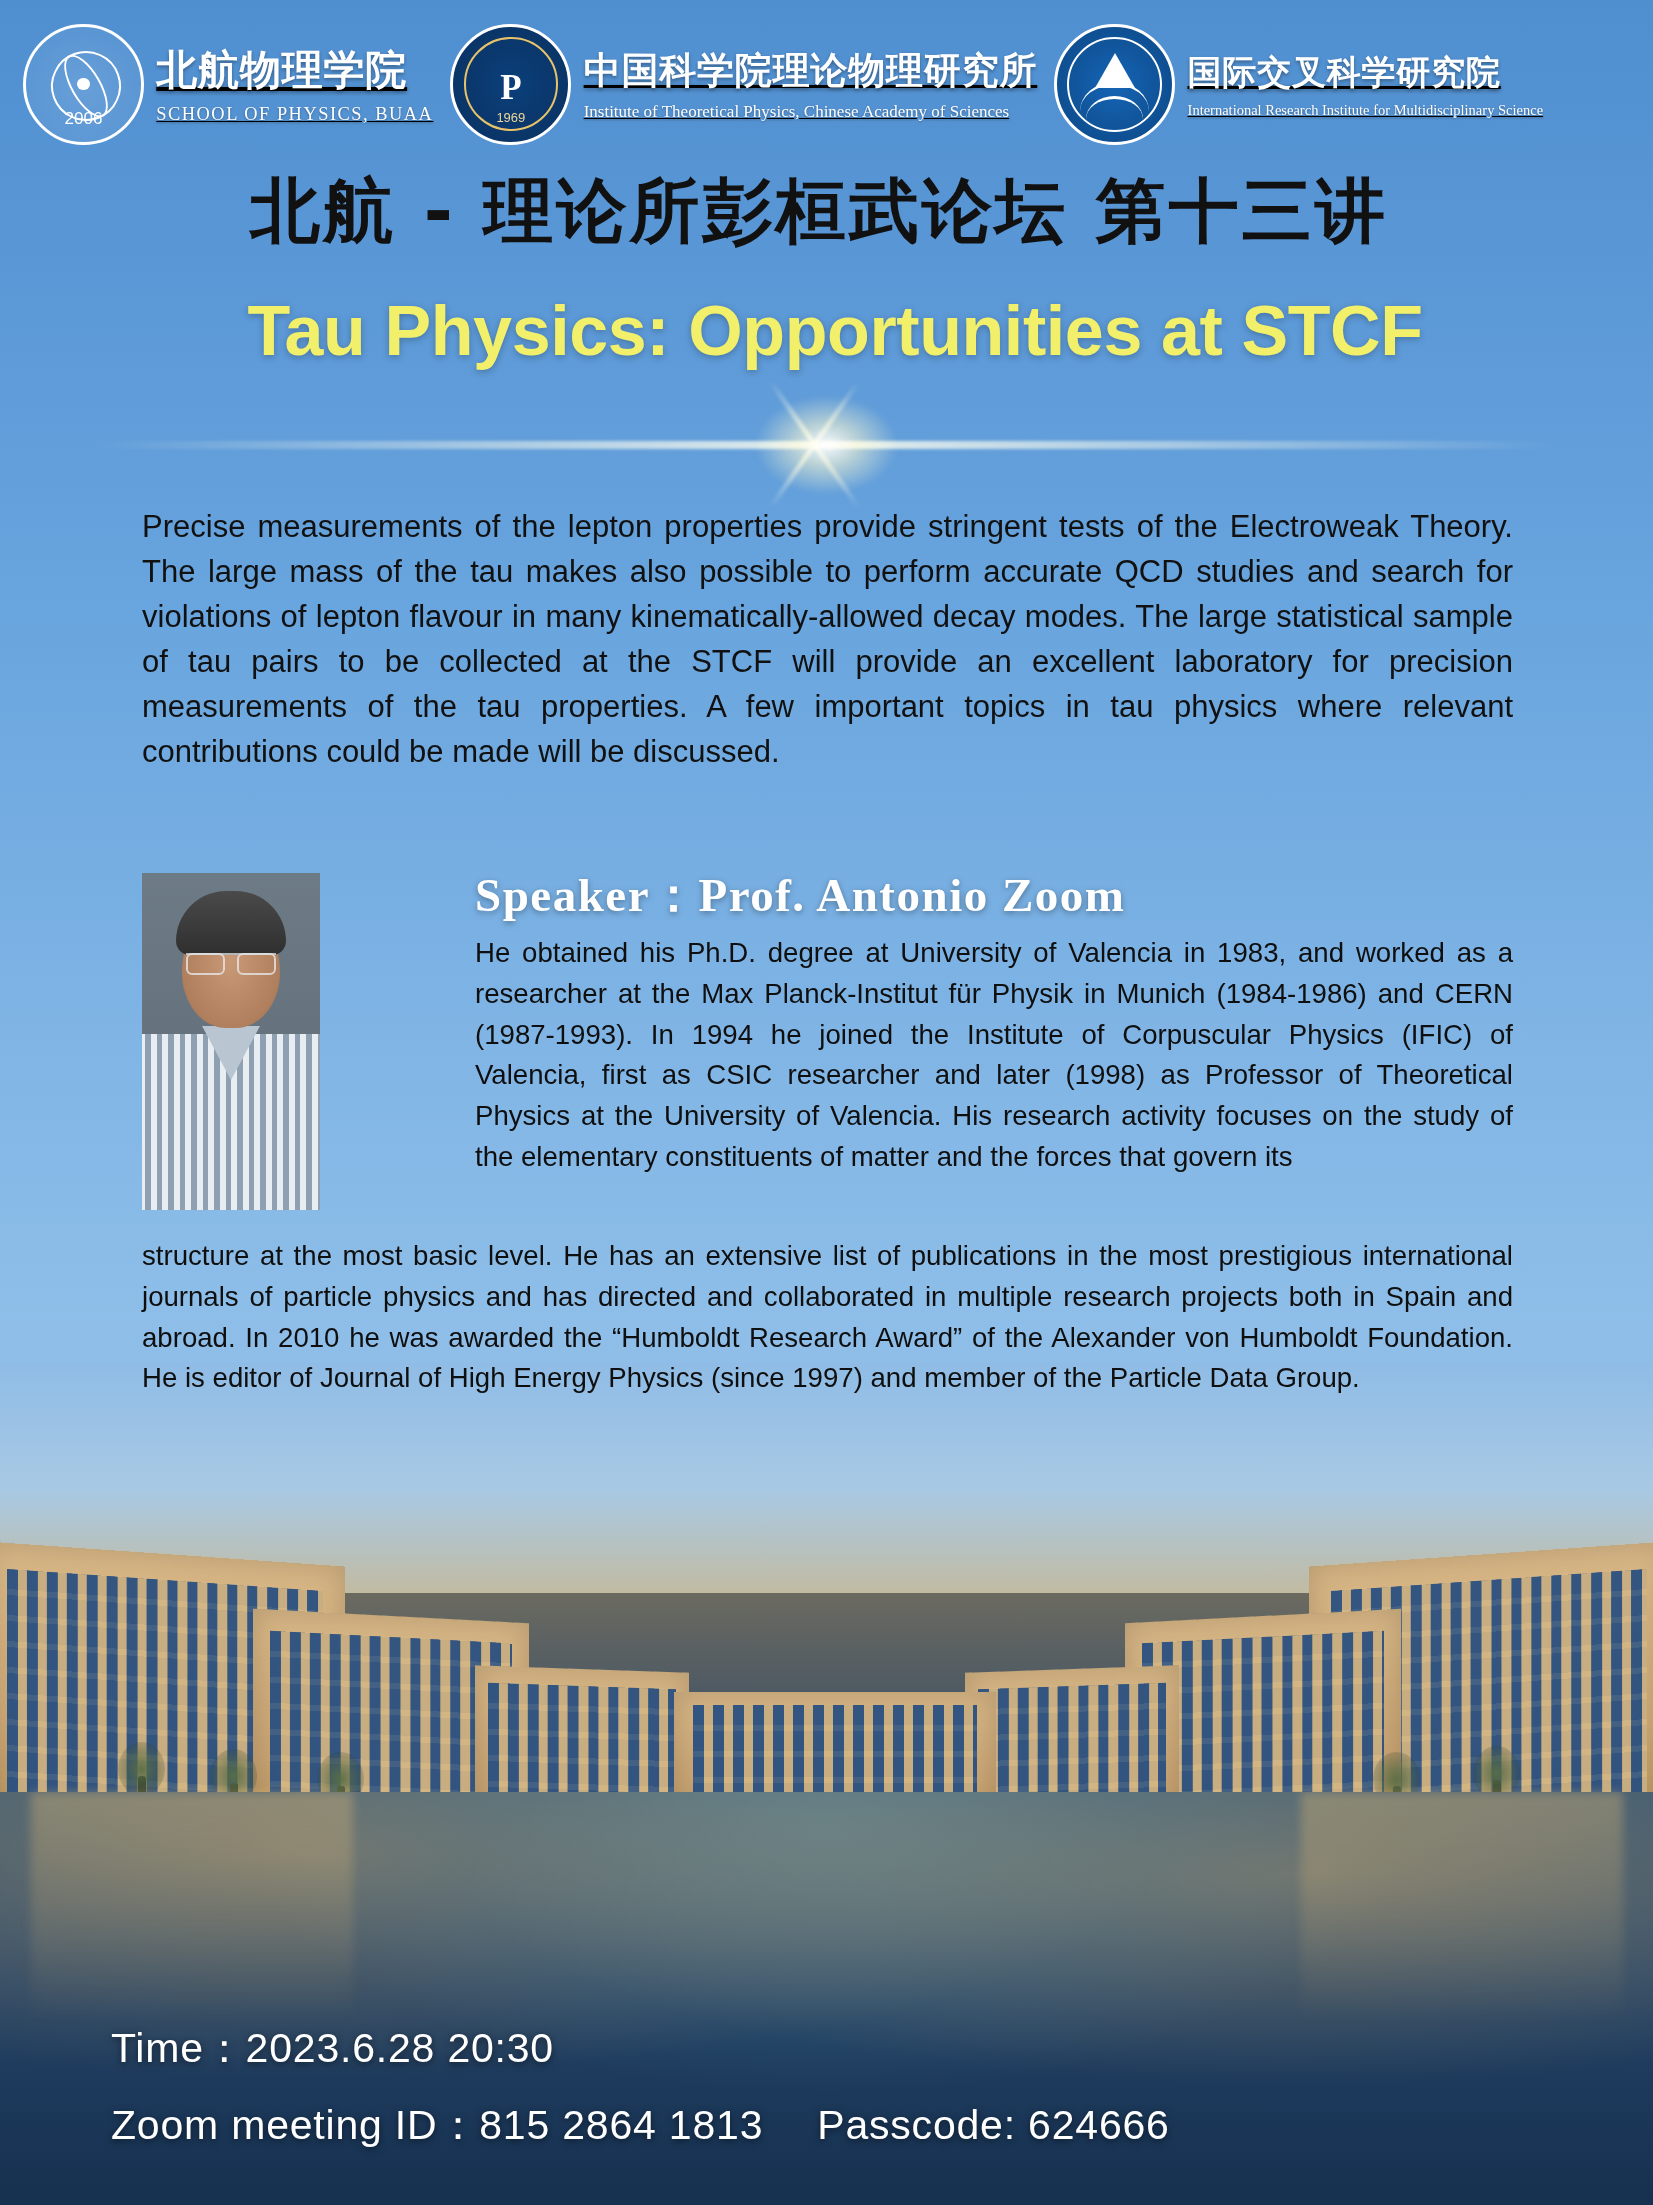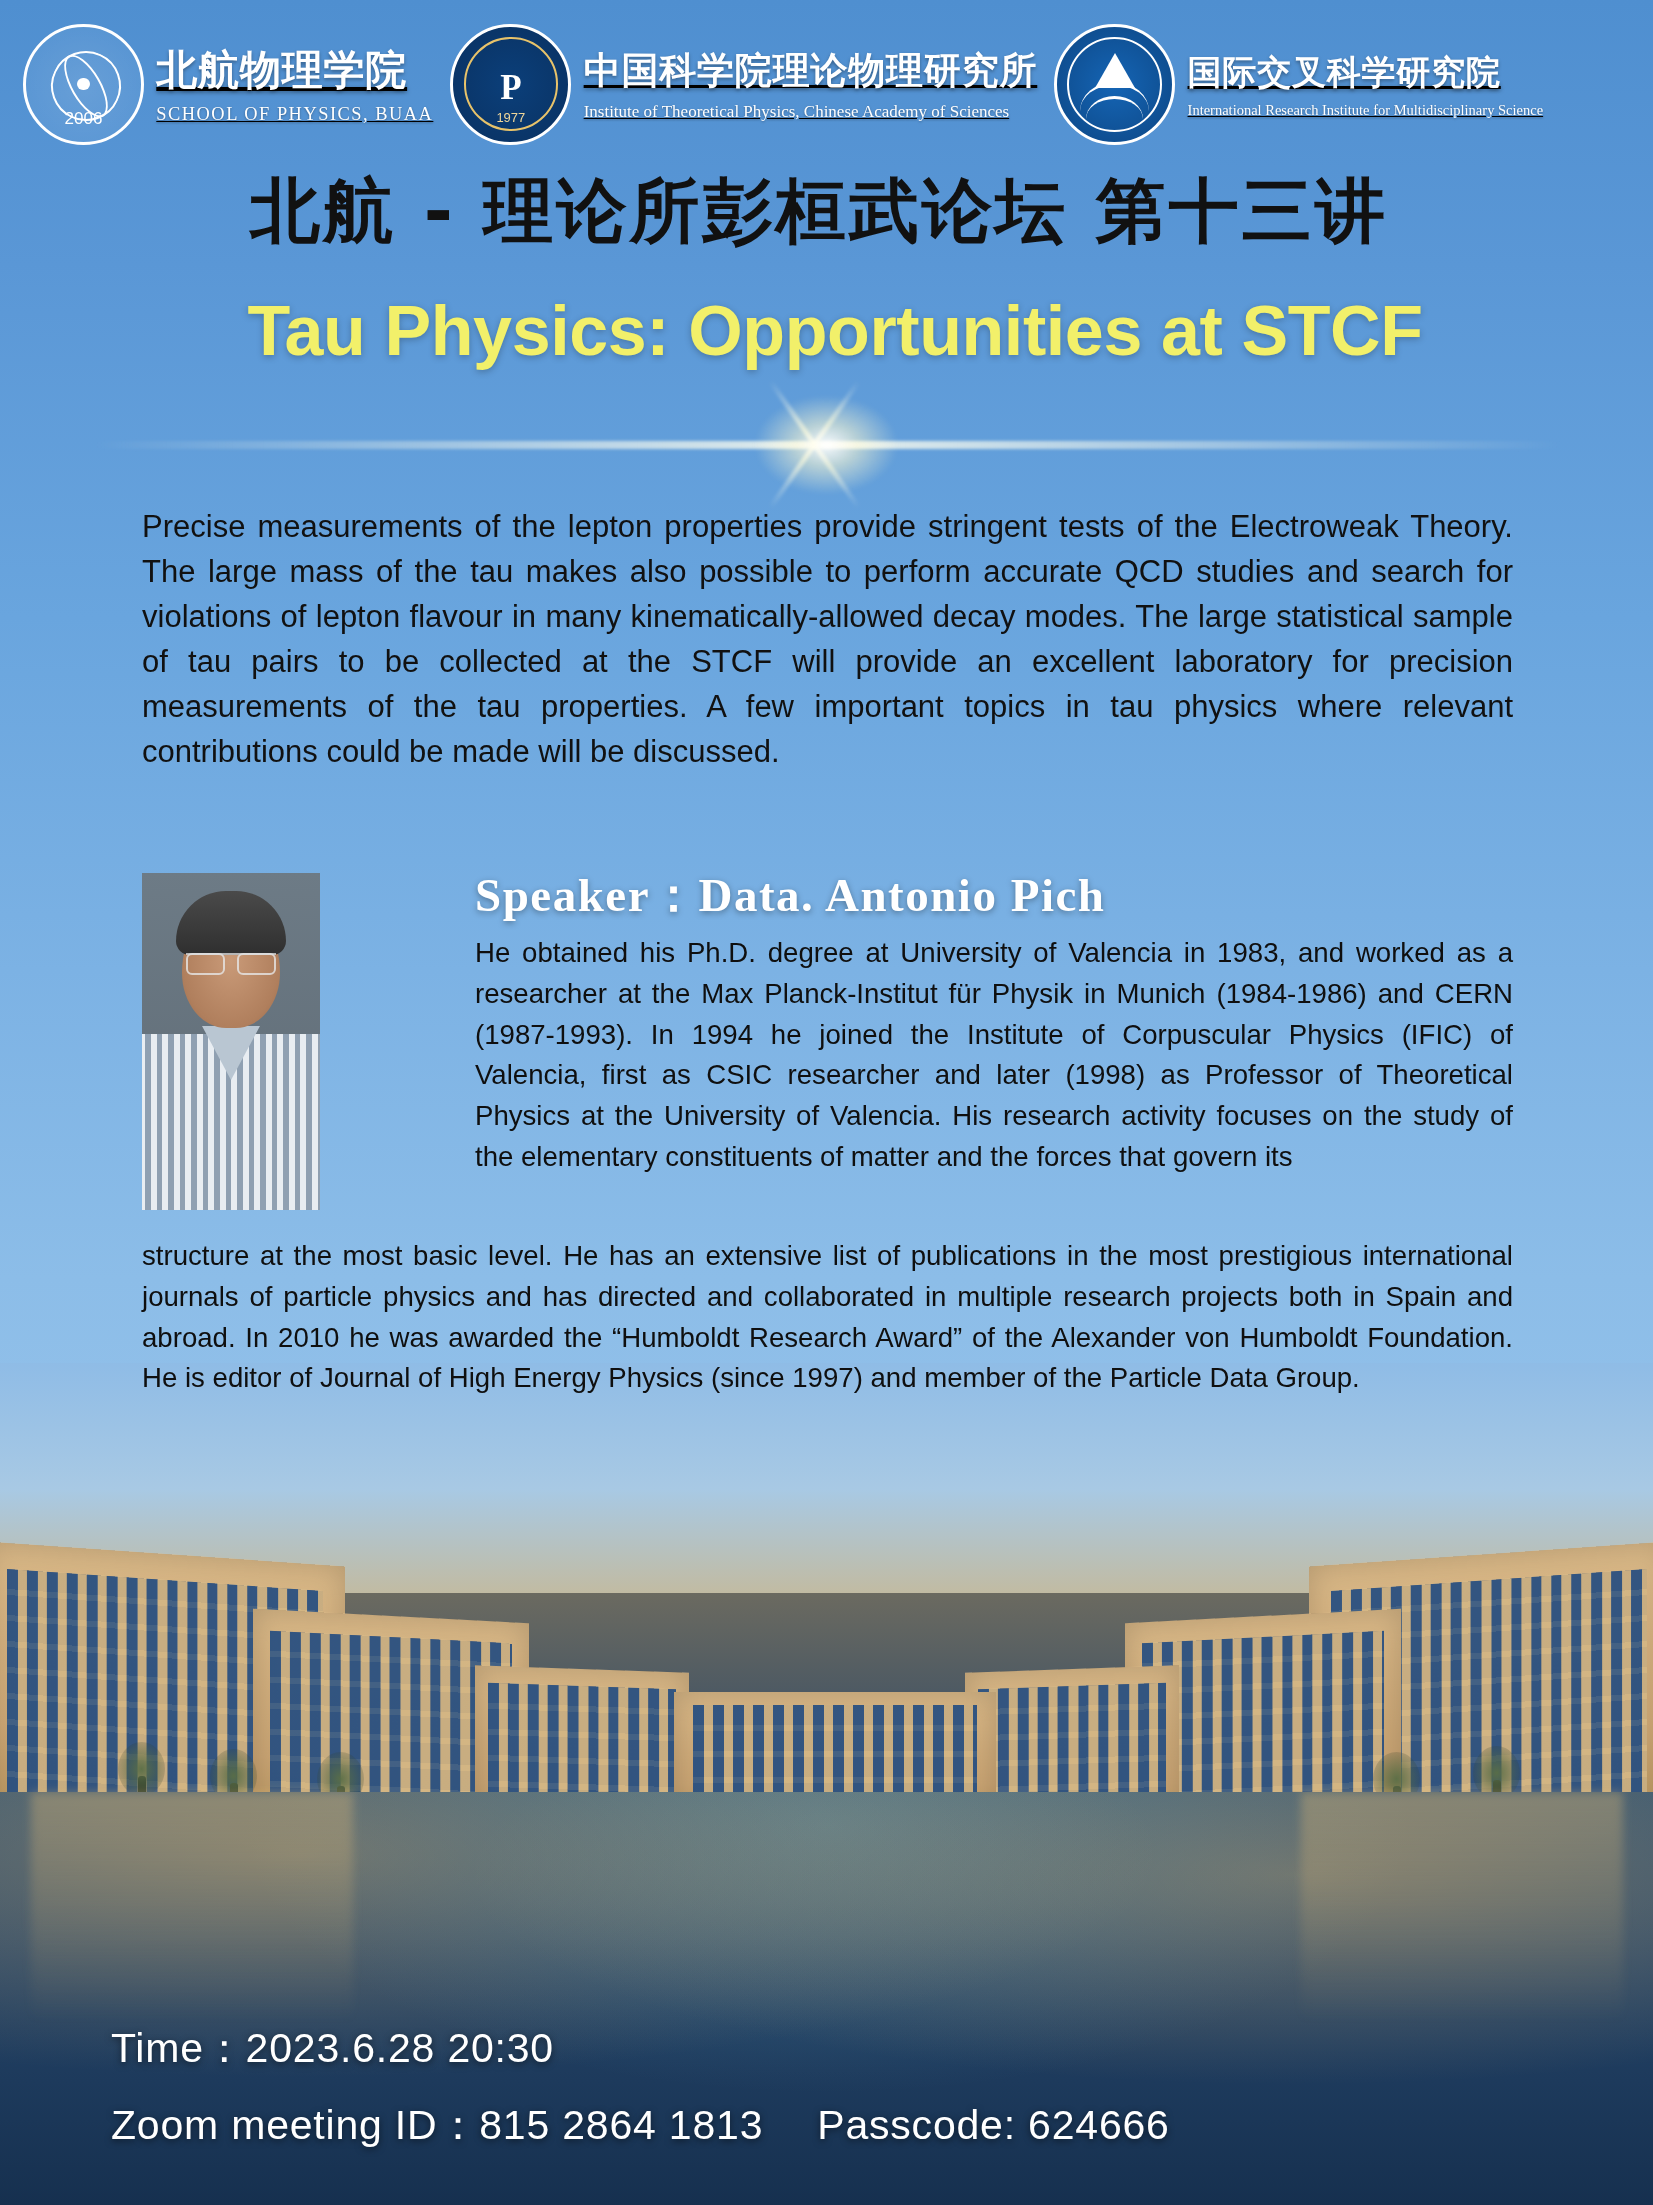--- a/index.html
+++ b/index.html
@@ -409,21 +409,21 @@
       <div class="logo-stack">
         <div class="logo-text-cn">北航物理学院</div>
         <div class="logo-text-en">SCHOOL OF PHYSICS, BUAA</div>
       </div>
     </div>
 
     <div class="logo-group lg2">
       <div class="logo-mark itp">
         <div class="ring"></div>
         <div class="glyph">P</div>
-        <div class="yr">1977</div>
+        <div class="yr">1969</div>
       </div>
       <div class="logo-stack">
         <div class="logo-text-cn">中国科学院理论物理研究所</div>
         <div class="logo-text-en">Institute of Theoretical Physics, Chinese Academy of Sciences</div>
       </div>
     </div>
 
     <div class="logo-group lg3">
       <div class="logo-mark iri">
         <div class="ring"></div>
@@ -444,21 +444,21 @@
 
   <div class="abstract">Precise measurements of the lepton properties provide stringent tests of the Electroweak Theory. The large mass of the tau makes also possible to perform accurate QCD studies and search for violations of lepton flavour in many kinematically-allowed decay modes. The large statistical sample of tau pairs to be collected at the STCF  will provide an excellent laboratory for precision measurements of the tau properties. A few important topics in tau physics where relevant contributions could be made will be discussed.</div>
 
   <div class="photo">
     <div class="shirt"></div>
     <div class="collar"></div>
     <div class="face"></div>
     <div class="hair"></div>
     <div class="glasses"></div>
   </div>
-  <div class="speaker-name">Speaker：Data. Antonio Pich</div>
+  <div class="speaker-name">Speaker：Prof. Antonio Zoom</div>
   <div class="bio-indent">He obtained his Ph.D. degree at University of Valencia in 1983, and worked as a researcher at the Max Planck-Institut für Physik in Munich (1984-1986) and CERN (1987-1993). In 1994 he joined the Institute of Corpuscular Physics (IFIC) of Valencia, first as CSIC researcher and later (1998) as Professor of Theoretical Physics at the University of Valencia. His research activity focuses on the study of the elementary constituents of matter and the forces that govern its</div>
   <div class="bio-rest">structure at the most basic level. He has an extensive list of publications in the most prestigious international journals of particle physics and has directed and collaborated in multiple research projects both in Spain and abroad. In 2010 he was awarded the “Humboldt Research Award” of the Alexander von Humboldt Foundation. He is editor of Journal of High Energy Physics (since 1997) and member of the Particle Data Group.</div>
 
   <div class="footer">
     <div class="footer-line">Time：2023.6.28  20:30</div>
     <div class="footer-line two">
       <span>Zoom meeting ID：815 2864 1813</span>
       <span>Passcode: 624666</span>
     </div>
   </div>

